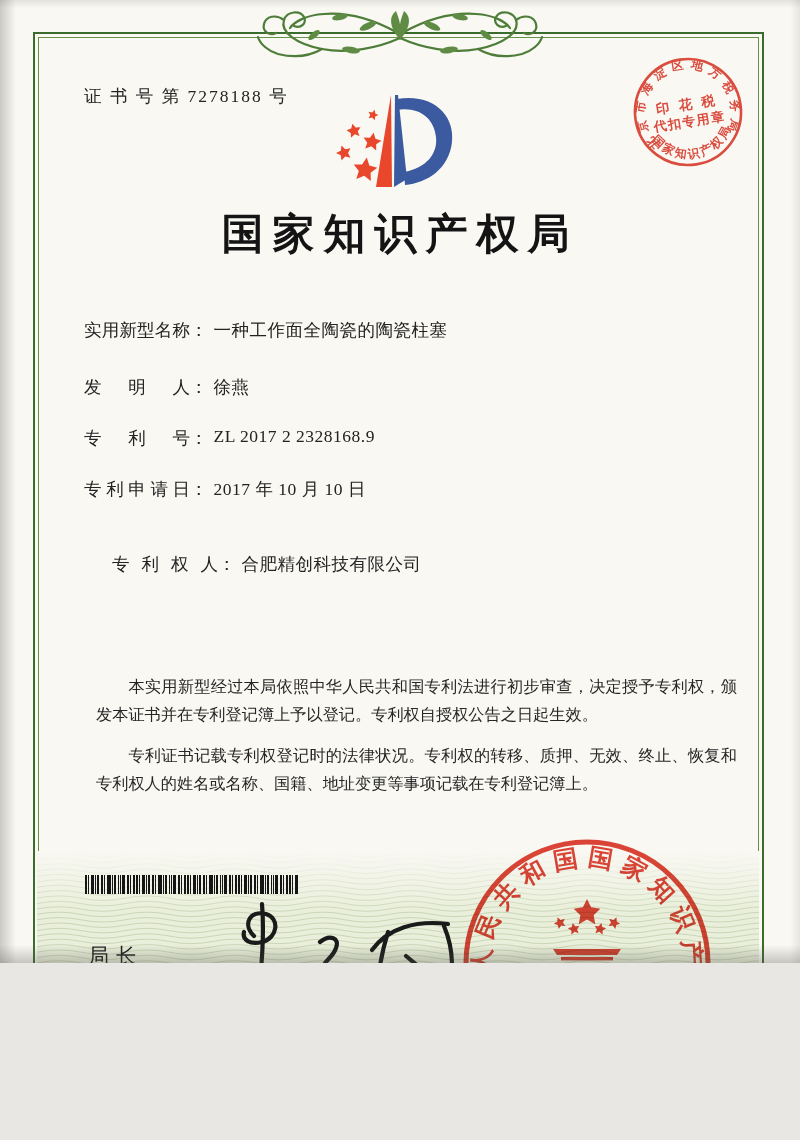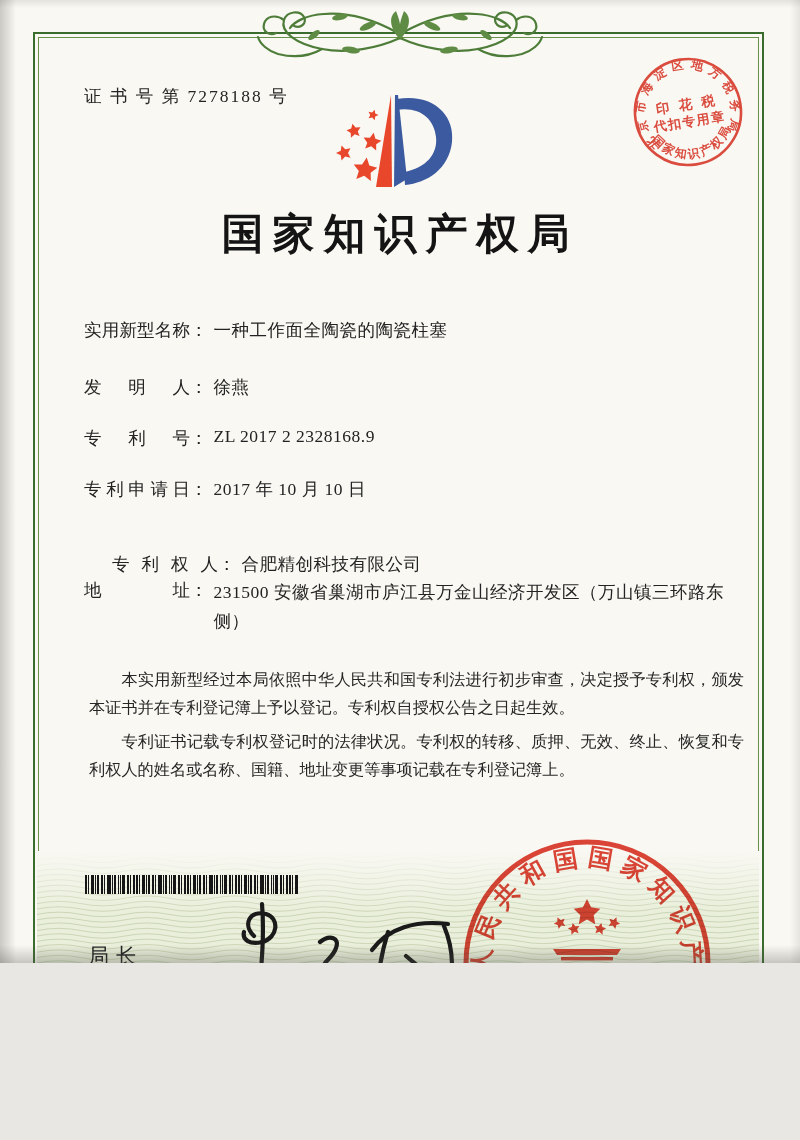--- a/index.html
+++ b/index.html
@@ -26,21 +26,21 @@
   .title{position:absolute;left:0;top:206px;width:100%;text-align:center;font-size:42px;font-weight:bold;letter-spacing:9px;color:#141414;z-index:5;}
   
   .frow{position:absolute;left:84px;font-size:17.5px;color:#232323;z-index:5;white-space:nowrap;}
   .flabel{display:inline-block;width:106px;text-align:justify;text-align-last:justify;vertical-align:top;}
   .fcolon{display:inline-block;vertical-align:top;margin-right:6px;}
   .fvalue{display:inline-block;vertical-align:top;letter-spacing:.5px;}
   .fvalue.wrap{white-space:normal;width:528px;line-height:29px;}
   .grant2{position:absolute;left:371px;top:0;}
   
   .body-text{position:absolute;left:84px;top:661px;width:665px;font-size:16.2px;line-height:28.4px;text-align:justify;color:#262626;z-index:5;}
-  .body-text p{margin:5px;text-indent:2em;}
+  .body-text p{margin:12px;text-indent:2em;}
   
   .barcode{position:absolute;left:85px;top:875px;z-index:5;}
   
   .sig-title{position:absolute;left:88px;top:942px;font-size:21px;letter-spacing:7px;color:#222;z-index:6;}
   .sig-name{position:absolute;left:88px;top:982px;font-size:18.5px;letter-spacing:3px;color:#222;z-index:6;}
   .sig-script{position:absolute;left:192px;top:898px;z-index:6;}
   
   .seal-big{position:absolute;left:447px;top:823px;z-index:7;opacity:.93;mix-blend-mode:multiply;}
   .seal-date{position:absolute;left:488px;top:1011px;font-size:20px;letter-spacing:1px;color:#1c1c1a;transform:rotate(-4.5deg);z-index:8;white-space:nowrap;}
   .stamp{position:absolute;left:622px;top:46px;z-index:6;opacity:.9;mix-blend-mode:multiply;}
@@ -175,23 +175,20 @@
     <span class="flabel">发明人</span><span class="fcolon">：</span><span class="fvalue">徐燕</span>
   </div>
   <div class="frow" style="top:426px;">
     <span class="flabel">专利号</span><span class="fcolon">：</span><span class="fvalue">ZL 2017 2 2328168.9</span>
   </div>
   <div class="frow" style="top:477px;">
     <span class="flabel">专利申请日</span><span class="fcolon">：</span><span class="fvalue">2017 年 10 月 10 日</span>
   </div>
   <div class="frow" style="top:552px;margin-left:28px;">
     <span class="flabel">专利权人</span><span class="fcolon">：</span><span class="fvalue">合肥精创科技有限公司</span>
-  </div>
-  <div class="frow" style="top:578px;">
-    <span class="flabel">地址</span><span class="fcolon">：</span><span class="fvalue wrap">231500 安徽省巢湖市庐江县万金山经济开发区（万山镇三环路东侧）</span>
   </div>
 
   <div class="body-text">
     <p>本实用新型经过本局依照中华人民共和国专利法进行初步审查，决定授予专利权，颁发本证书并在专利登记簿上予以登记。专利权自授权公告之日起生效。</p>
     <p>专利证书记载专利权登记时的法律状况。专利权的转移、质押、无效、终止、恢复和专利权人的姓名或名称、国籍、地址变更等事项记载在专利登记簿上。</p>
   </div>
 
   <svg class="barcode" id="barcode" width="218" height="19">
       <rect x="0" y="0" width="2" height="19" fill="#151515"></rect>
       <rect x="3" y="0" width="1" height="19" fill="#151515"></rect>

